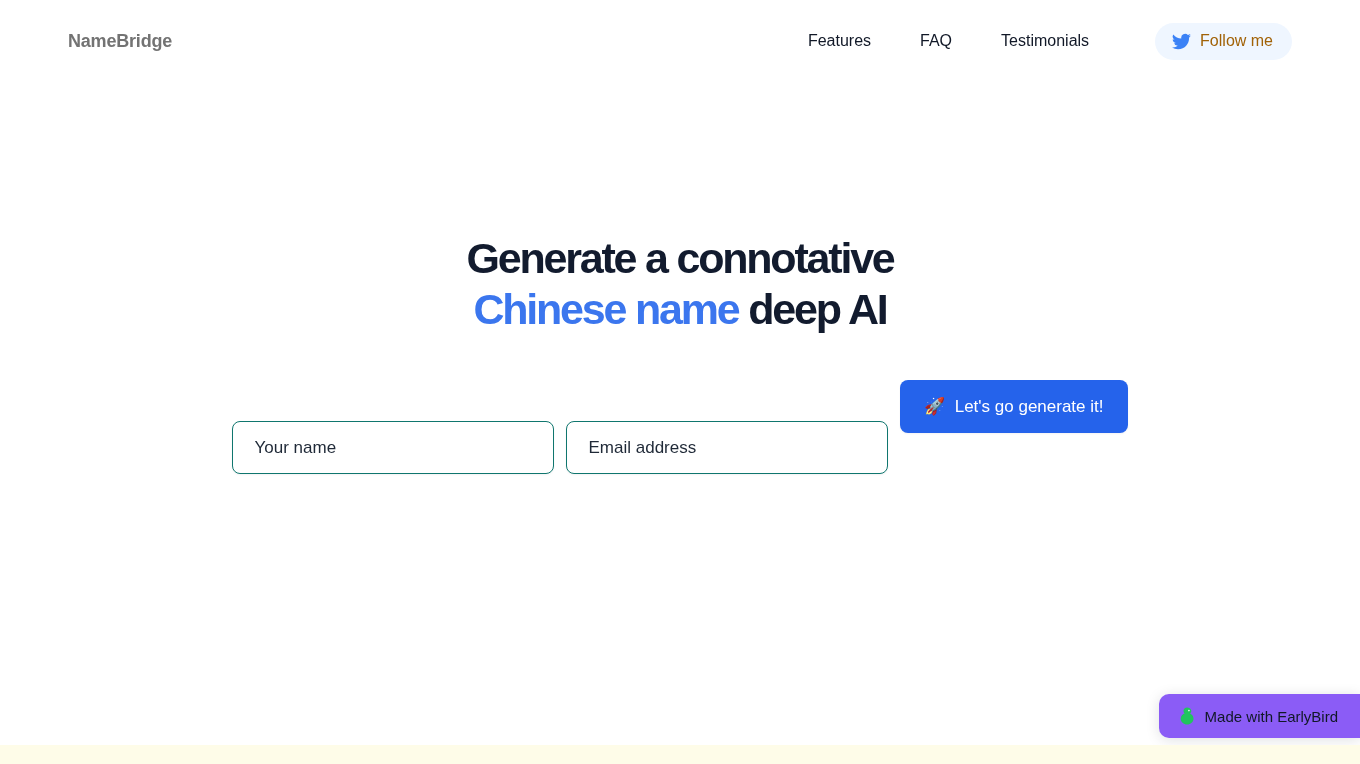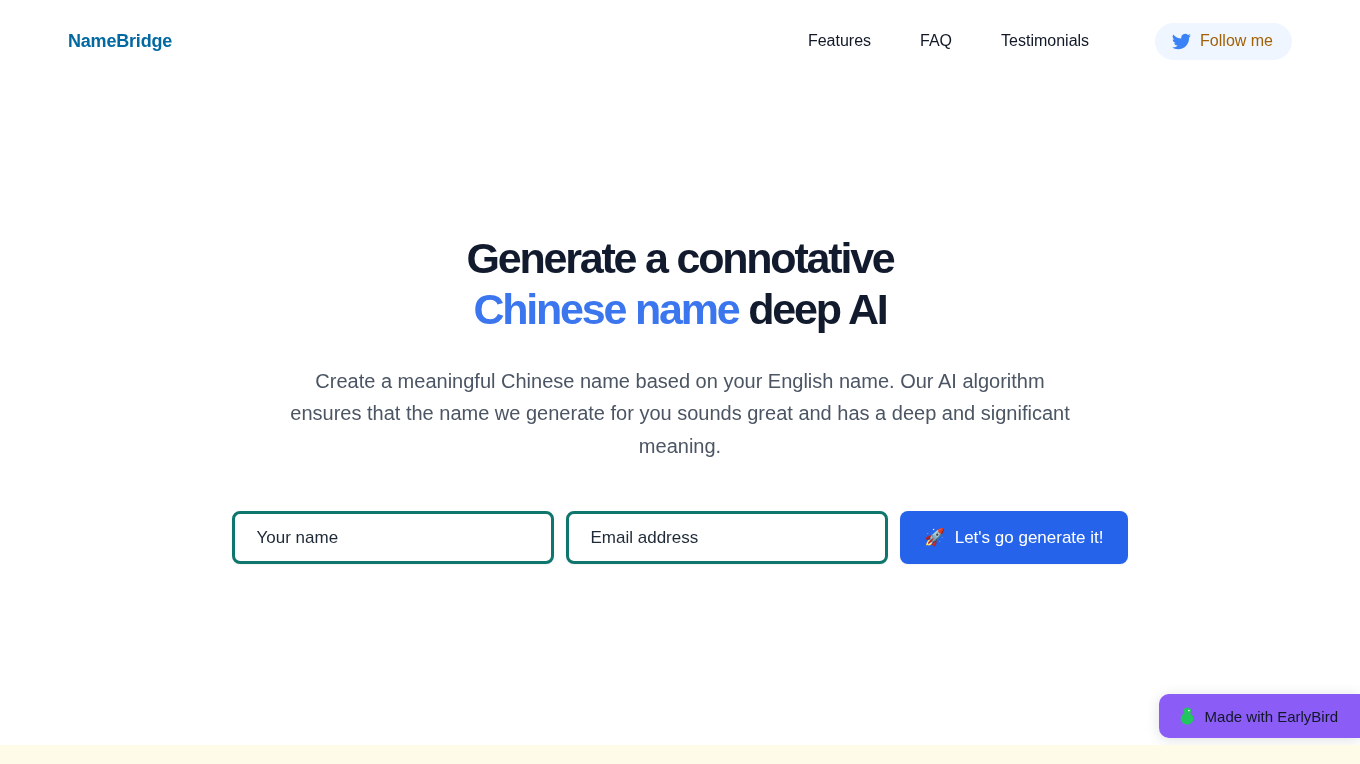--- a/index.html
+++ b/index.html
@@ -32,21 +32,21 @@
     display: flex;
     align-items: center;
     justify-content: space-between;
     padding: 0 68px;
   }
 
   .brand {
     font-size: 18px;
     font-weight: 600;
     letter-spacing: -0.2px;
-    color: #0369a1;
+    color: #737373;
     cursor: pointer;
   }
 
   .nav {
     display: flex;
     align-items: center;
     gap: 17px;
   }
 
   .nav-link {
@@ -113,29 +113,30 @@
     margin-top: 49px;
     display: flex;
     align-items: stretch;
     justify-content: center;
     gap: 12px;
   }
 
   .field {
     width: 322px;
     height: 53px;
-    border: 3px solid #0f766e;
+    border: 1px solid #0f766e;
     border-radius: 8px;
     background: #ffffff;
     box-shadow: 0 1px 2px rgba(16,24,40,0.05);
     font-family: inherit;
     font-size: 17px;
     color: #111827;
     padding: 0 22px;
     outline: none;
+    margin-top: 41px;
   }
   .field::placeholder { color: #1f2937; opacity: 1; }
 
   .cta {
     height: 53px;
     border: none;
     border-radius: 8px;
     background: #2563eb;
     color: #ffffff;
     font-family: inherit;
@@ -209,21 +210,20 @@
     </nav>
   </header>
 
   <main class="hero">
 
     <h1 class="headline">
       <span class="line">Generate a connotative</span>
       <span class="line"><span class="accent">Chinese name</span> <span>deep AI</span></span>
     </h1>
 
-    <p class="subtitle">Create a meaningful Chinese name based on your English name. Our AI algorithm ensures that the name we generate for you sounds great and has a deep and significant meaning.</p>
 
     <form class="form-row">
 
       <input class="field" type="text" placeholder="Your name" style="">
 
       <input class="field" type="email" placeholder="Email address" style="">
 
       <button class="cta" type="submit">
         <span class="emoji">🚀</span>
         <span>Let's go generate it!</span>

